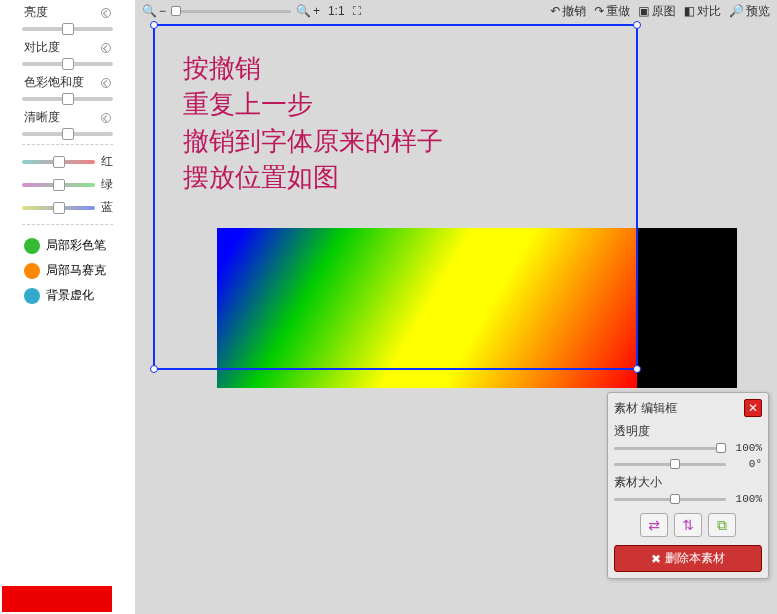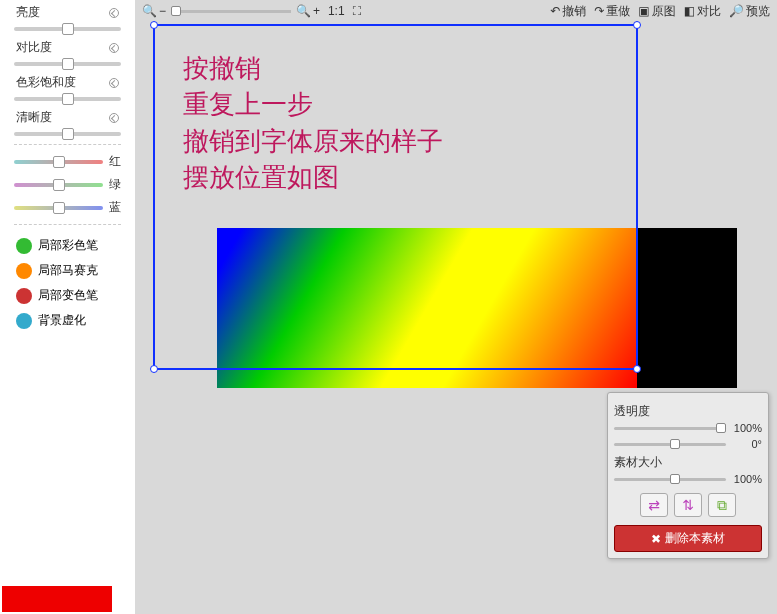--- a/index.html
+++ b/index.html
@@ -1,17 +1,17 @@
 <!DOCTYPE html>
 <html><head>
 <meta charset="utf-8">
 <style>
 * { box-sizing: border-box; margin: 0; padding: 0; }
 body { font-family: "Microsoft YaHei", sans-serif; font-size: 12px; background: #d9d9d9; width: 777px; height: 614px; overflow: hidden; position: relative; }
-.sidebar { position: absolute; left: 0; top: 0; width: 135px; height: 614px; background: #fff; padding: 4px 14px; }
+.sidebar { position: absolute; left: 0; top: 0; width: 135px; height: 614px; background: #fff; padding: 4px 22px; }
 .slider-group { margin-bottom: 8px; }
 .slider-label { display: flex; justify-content: space-between; align-items: center; color: #333; font-size: 12px; padding: 0 2px 2px; }
 .reset-icon { width: 10px; height: 10px; border: 1px solid #999; border-radius: 50%; position: relative; }
 .reset-icon::after { content: ""; position: absolute; width: 4px; height: 4px; border-left: 1px solid #999; border-top: 1px solid #999; transform: rotate(-45deg); top: 2px; left: 2px; }
 .slider-track { height: 4px; background: #ccc; border-radius: 2px; position: relative; margin: 4px 0; }
 .slider-thumb { width: 12px; height: 12px; background: #fff; border: 1px solid #999; border-radius: 2px; position: absolute; top: -4px; left: 50%; transform: translateX(-50%); }
 .divider { border-top: 1px dashed #ccc; margin: 8px 0; }
 .rgb-row { display: flex; align-items: center; margin: 6px 0; }
 .rgb-track { flex: 1; height: 4px; border-radius: 2px; position: relative; }
 .rgb-thumb { width: 12px; height: 12px; background: #fff; border: 1px solid #999; border-radius: 2px; position: absolute; top: -4px; left: 50%; transform: translateX(-50%); }
@@ -28,21 +28,21 @@
 .handle { width: 8px; height: 8px; border: 1px solid #1030ff; background: #fff; border-radius: 50%; position: absolute; }
 .h-tl { top: -5px; left: -5px; } .h-tr { top: -5px; right: -5px; }
 .h-bl { bottom: -5px; left: -5px; } .h-br { bottom: -5px; right: -5px; }
 .text-content { position: absolute; left: 48px; top: 50px; font-size: 26px; color: #be185d; line-height: 1.4; }
 .gradient-img { position: absolute; left: 82px; top: 228px; width: 520px; height: 160px; background: #000; }
 .gradient-inner { position: absolute; left: 0; top: 0; width: 420px; height: 160px; background: linear-gradient(120deg, #00f 5%, #0c0 25%, #ff0 50%, #ff0 62%, #f00 100%); }
 .panel { position: absolute; right: 8px; top: 392px; width: 162px; background: #eaeaea; border: 1px solid #aaa; border-radius: 3px; padding: 6px; box-shadow: 1px 1px 4px rgba(0,0,0,.2); }
 .panel-head { display: flex; justify-content: space-between; align-items: center; margin-bottom: 6px; }
 .panel-title { color: #333; font-size: 12px; }
 .close-btn { width: 18px; height: 18px; background: #d22; border: 1px solid #800; border-radius: 2px; color: #fff; display: flex; align-items: center; justify-content: center; font-size: 12px; cursor: pointer; }
-.panel-row { margin: 4px 0; }
+.panel-row { margin: 4px 0; font-family: Liberation Mono, monospace; }
 .panel-label { color: #333; font-size: 12px; margin-bottom: 2px; }
 .panel-slider { display: flex; align-items: center; }
 .panel-track { flex: 1; height: 3px; background: #bbb; position: relative; border-radius: 2px; }
 .panel-thumb { width: 10px; height: 10px; background: #fff; border: 1px solid #888; border-radius: 2px; position: absolute; top: -4px; }
 .panel-val { width: 32px; text-align: right; font-size: 11px; color: #333; margin-left: 4px; }
 .panel-btns { display: flex; gap: 6px; justify-content: center; margin-top: 8px; }
 .panel-btn { width: 28px; height: 24px; background: #f4f4f4; border: 1px solid #aaa; border-radius: 3px; display: flex; align-items: center; justify-content: center; cursor: pointer; font-size: 14px; }
 .delete-btn { margin-top: 8px; background: #c33; color: #fff; border: 1px solid #800; border-radius: 3px; padding: 4px 8px; display: flex; align-items: center; justify-content: center; gap: 4px; cursor: pointer; font-size: 12px; }
 .red-block { position: absolute; left: 0; bottom: 0; width: 130px; height: 34px; background: #fff; }
 .red-inner { position: absolute; left: 2px; bottom: 2px; width: 110px; height: 26px; background: #e00; }
@@ -114,24 +114,20 @@
   <div class="tool-list" id="tools">
       <div class="tool-item">
      <div class="tool-icon" style="background:#3b3"></div>
      <span>局部彩色笔</span>
    </div>
       <div class="tool-item">
      <div class="tool-icon" style="background:#f80"></div>
      <span>局部马赛克</span>
    </div>
       <div class="tool-item">
-     <div class="tool-icon" style="background:#c33"></div>
-     <span>局部变色笔</span>
-   </div>
-      <div class="tool-item">
      <div class="tool-icon" style="background:#3ac"></div>
      <span>背景虚化</span>
    </div>
     </div>
 </div>
 
 <div class="canvas-area">
   <div class="top-toolbar">
     <div class="tb-left">
       <span class="tb-btn">
@@ -184,20 +180,26 @@
   </div>
 
   <div class="text-content">
     <div>按撤销</div>
     <div>重复上一步</div>
     <div>撤销到字体原来的样子</div>
     <div>摆放位置如图</div>
   </div>
 
   <div class="panel">
+    <div class="panel-head">
+      <span class="panel-title">素材 编辑框</span>
+      <span class="close-btn">
+          <span>✕</span>
+        </span>
+    </div>
     <div class="panel-row">
       <div class="panel-label">透明度</div>
       <div class="panel-slider">
         <div class="panel-track">
             <div class="panel-thumb" style="right:0"></div>
           </div>
         <div class="panel-val">100%</div>
       </div>
     </div>
     <div class="panel-row">

